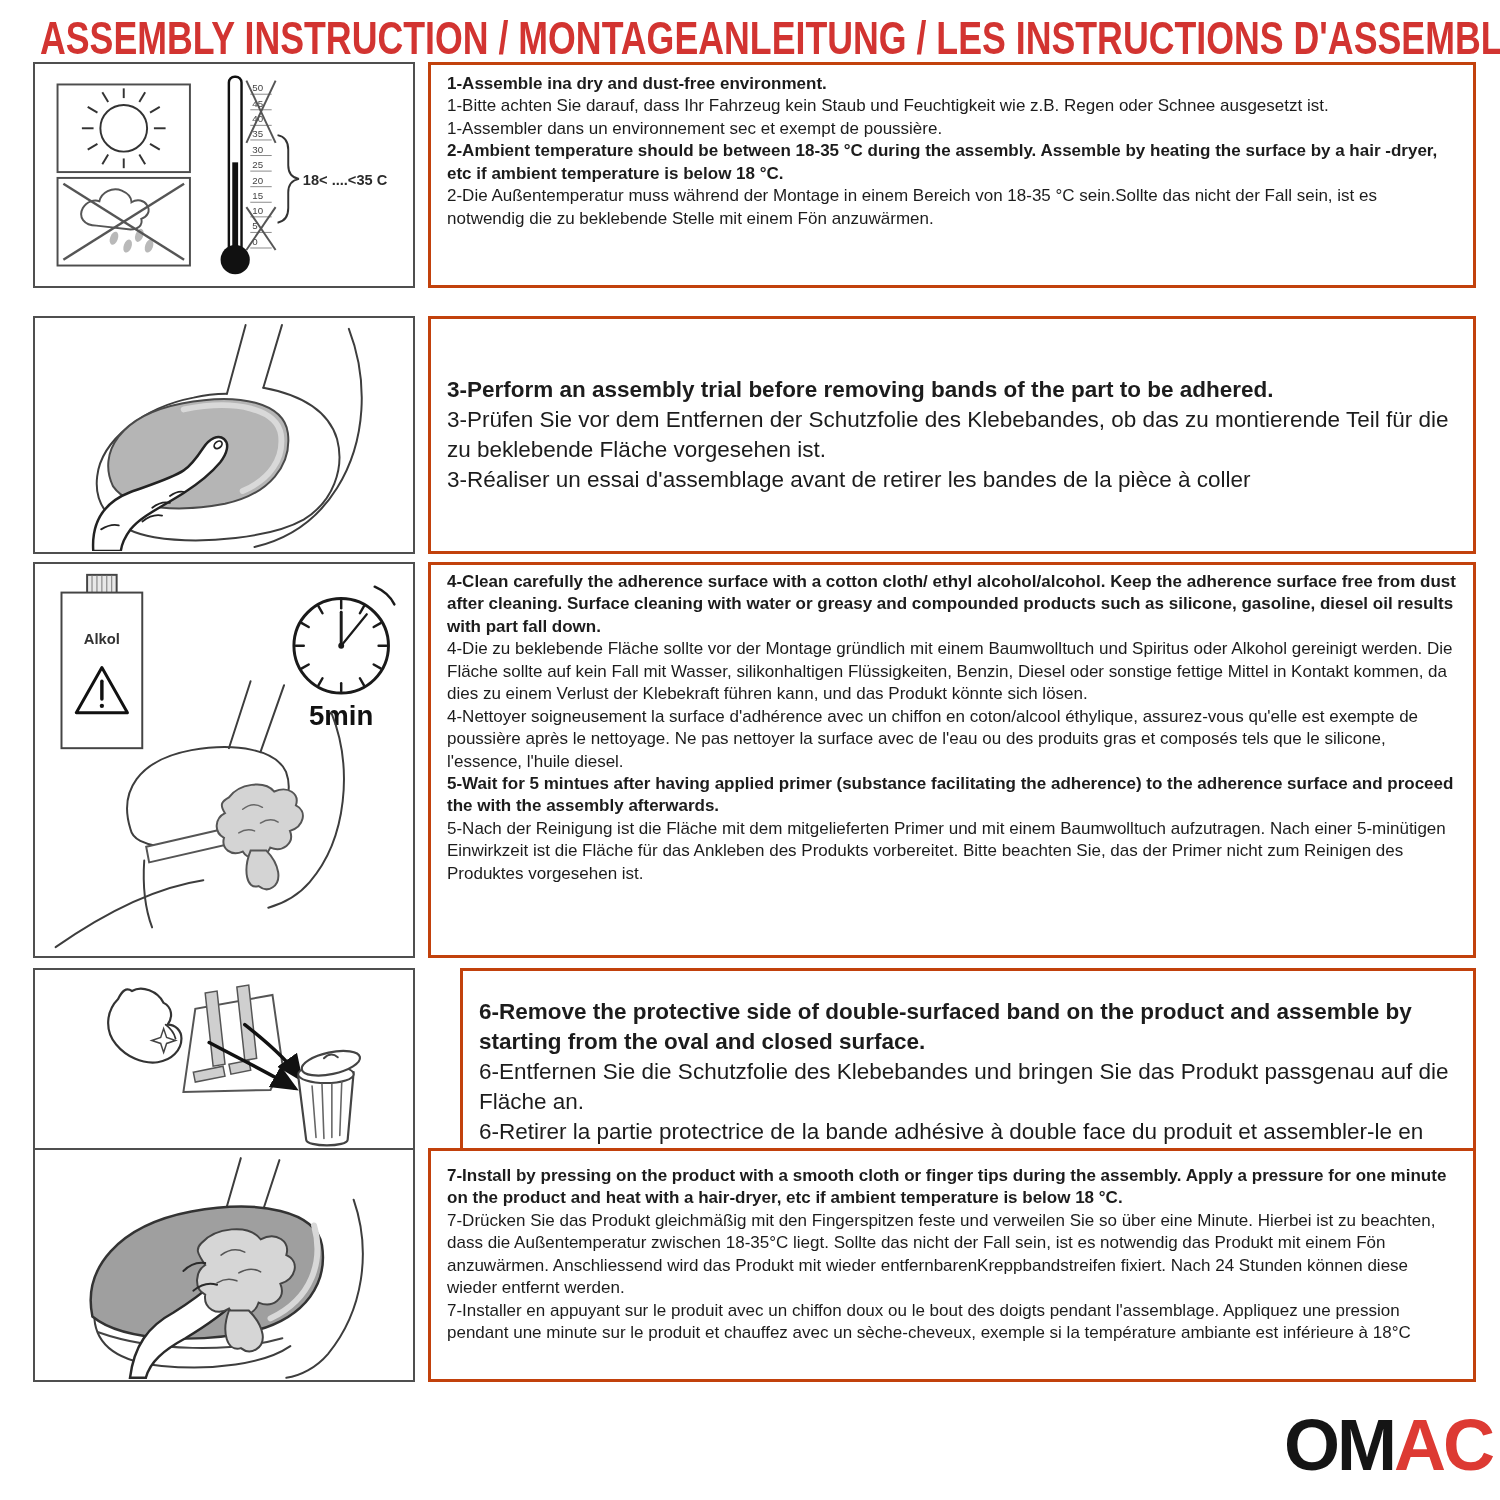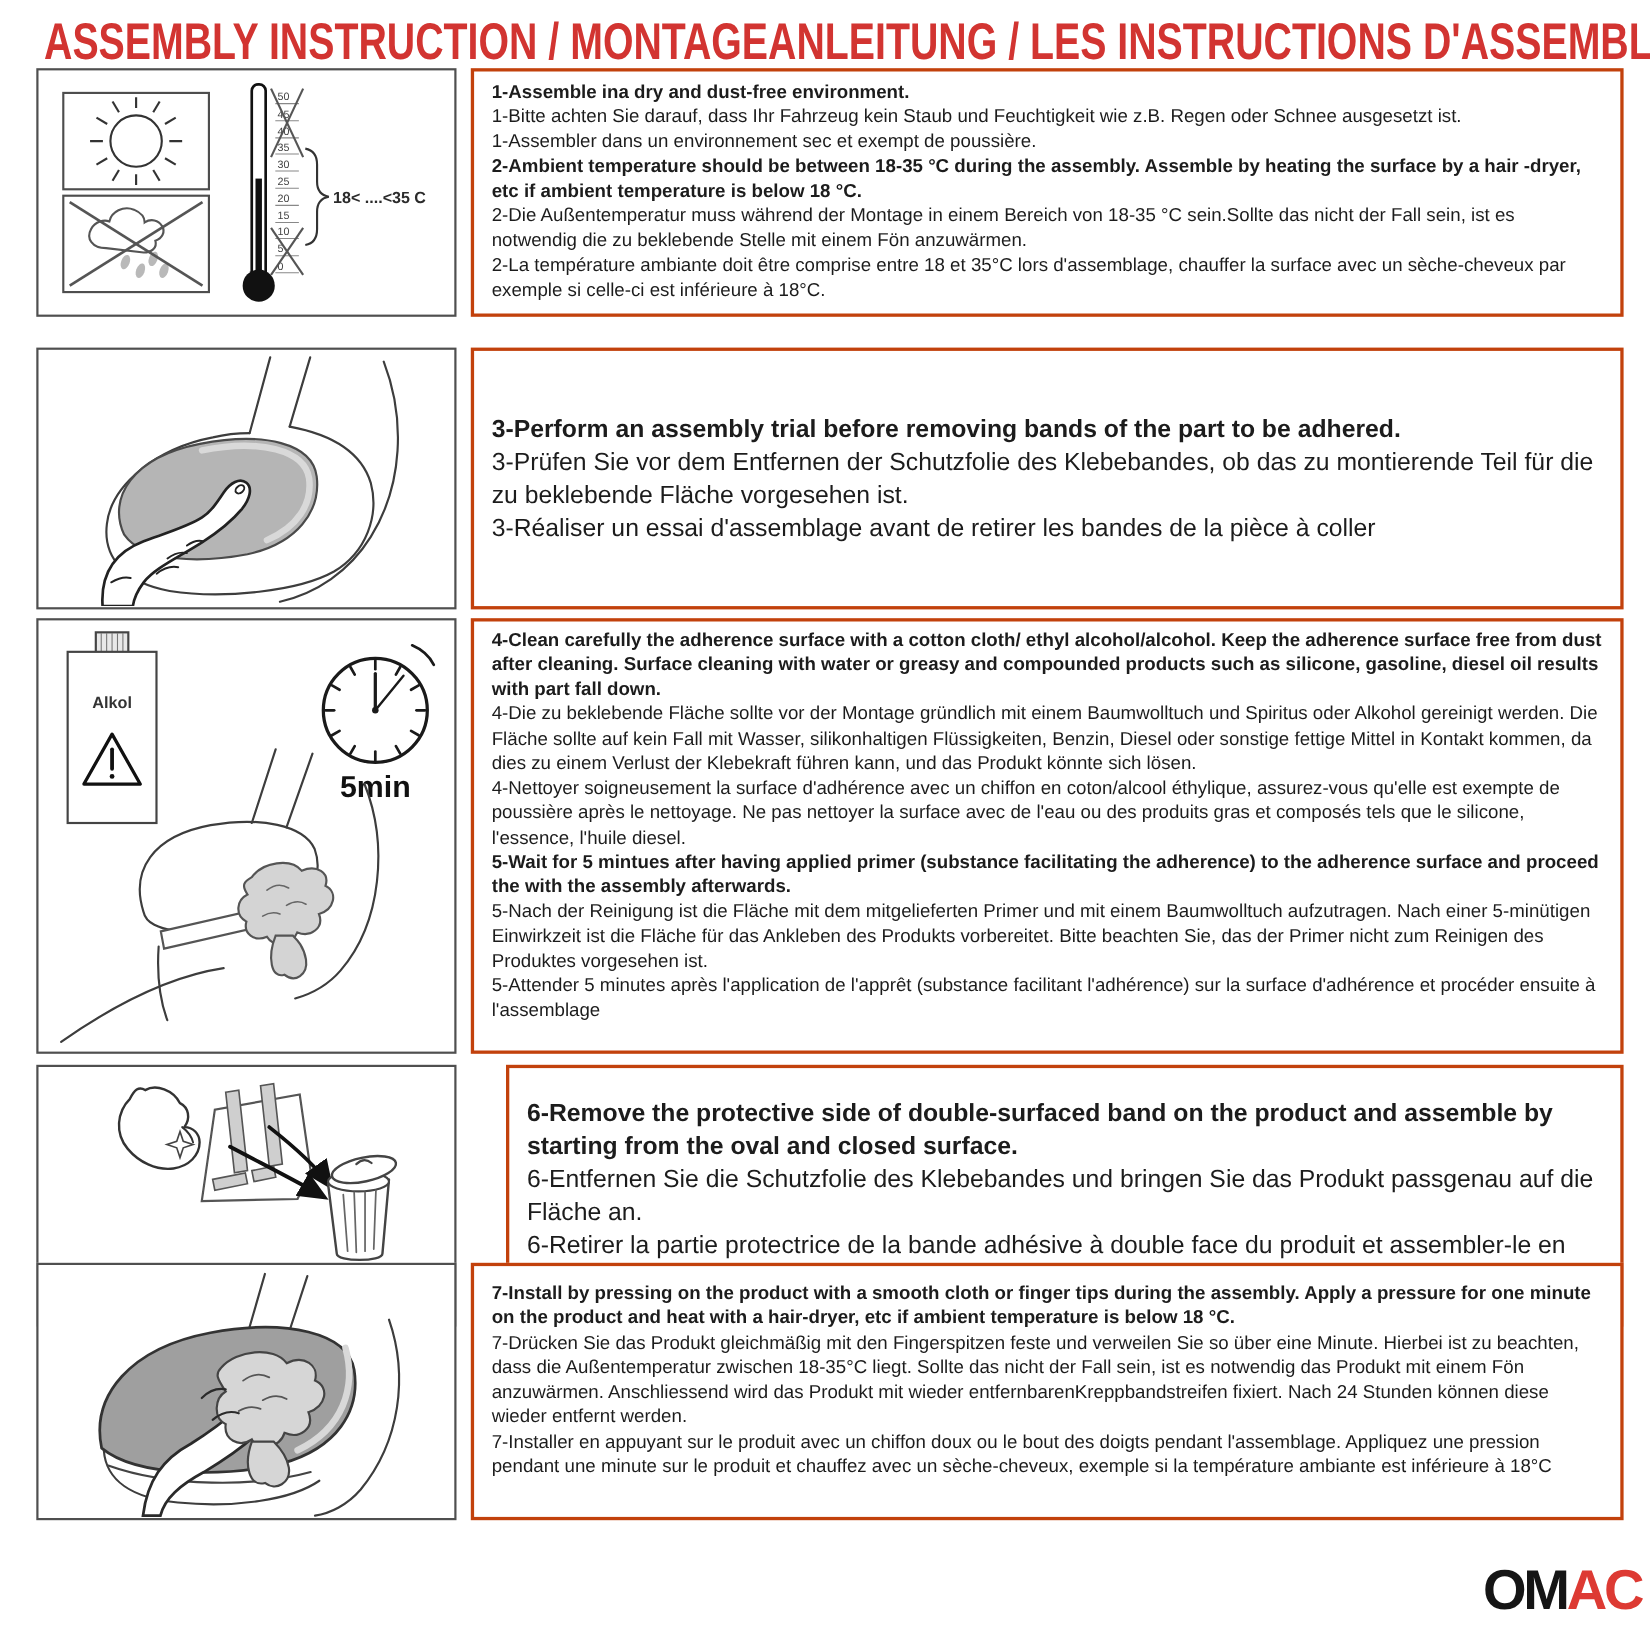--- a/index.html
+++ b/index.html
@@ -15,21 +15,21 @@
   .tbox.vcenter{justify-content:center;}
   .tbox p{margin:0;color:#1c1c1c;}
   .s17{font-size:17px;line-height:1.32;}
   .s22{font-size:22.5px;line-height:1.34;}
   .b{font-weight:bold;}
   .gap{margin-top:15px;}
   svg{display:block;}
   svg text{font-family:"Liberation Sans",sans-serif;}
   #logo{position:absolute;right:8px;top:1402px;width:266px;height:86px;background:#fff;z-index:5;
         display:flex;align-items:center;justify-content:flex-end;
-        font-size:51px;font-weight:bold;letter-spacing:-3px;line-height:1;}
+        font-size:72px;font-weight:bold;letter-spacing:-3px;line-height:1;}
   #logo .lk{color:#151515;} #logo .lr{color:#dd3a33;}
 </style>
 </head>
 <body>
 
 <div id="page">
 
   <div id="title">ASSEMBLY INSTRUCTION / MONTAGEANLEITUNG / LES INSTRUCTIONS D'ASSEMBLAGE</div>
 
   <div class="row" style="top:62px;height:226px;">
@@ -108,21 +108,20 @@
           <text x="272" y="123" font-size="15" font-weight="600" fill="#2b2b2b">18&lt; ....&lt;35 C</text>
         </g>
       </svg>
     </div>
     <div class="tbox">
       <p class="s17 b">1-Assemble ina dry and dust-free environment.</p>
       <p class="s17">1-Bitte achten Sie darauf, dass Ihr Fahrzeug kein Staub und Feuchtigkeit wie z.B. Regen oder Schnee ausgesetzt ist.</p>
       <p class="s17">1-Assembler dans un environnement sec et exempt de poussière.</p>
       <p class="s17 b gap">2-Ambient temperature should be between 18-35 °C  during the assembly. Assemble by heating the surface by a hair -dryer, etc if ambient temperature is below 18 °C.</p>
       <p class="s17">2-Die Außentemperatur muss während der Montage in einem Bereich von 18-35 °C  sein.Sollte das nicht der Fall sein, ist es notwendig die zu beklebende Stelle mit einem Fön anzuwärmen.</p>
-      <p class="s17">2-La température ambiante doit être comprise entre 18 et 35°C lors d'assemblage, chauffer la surface avec un sèche-cheveux par exemple si celle-ci est inférieure à 18°C.</p>
     </div>
   </div>
 
   <div class="row" style="top:316px;height:238px;border-radius:16px;">
     <div class="ibox">
       <svg width="378" height="232" viewBox="0 0 382 236" stroke-linecap="round">
         <g fill="none" stroke="#3d3d3d" stroke-width="2">
           <path d="M213,6 L194,76"></path>
             <path d="M250,6 L231,70"></path>
           <path d="M318,10 C338,62 336,124 306,172 C286,204 256,224 222,232"></path>
@@ -211,21 +210,20 @@
           <path d="M218,290 C210,310 214,330 226,326 C236,334 248,326 246,312 C244,300 238,294 234,290 Z" fill="#d4d4d4" stroke="#555" stroke-width="2"></path>
         </g>
       </svg>
     </div>
     <div class="tbox" style="padding-top:6px;">
       <p class="s17 b">4-Clean carefully the adherence surface with a cotton cloth/ ethyl alcohol/alcohol. Keep the adherence surface free from dust after cleaning. Surface cleaning with water or greasy and compounded products such as silicone, gasoline, diesel oil results with part fall down.</p>
       <p class="s17">4-Die zu beklebende Fläche sollte vor der Montage gründlich mit einem Baumwolltuch und Spiritus oder Alkohol gereinigt werden. Die Fläche sollte auf kein Fall mit Wasser, silikonhaltigen Flüssigkeiten, Benzin, Diesel oder sonstige fettige Mittel in Kontakt kommen, da dies zu einem Verlust der Klebekraft führen kann, und das Produkt könnte sich lösen.</p>
       <p class="s17">4-Nettoyer soigneusement la surface d'adhérence avec un chiffon en coton/alcool éthylique, assurez-vous qu'elle est exempte de poussière après le nettoyage. Ne pas nettoyer la surface avec de l'eau ou des produits gras et composés tels que le silicone, l'essence, l'huile diesel.</p>
       <p class="s17 b gap">5-Wait for 5 mintues after having applied primer (substance facilitating the adherence) to the adherence surface and proceed the with the assembly afterwards.</p>
       <p class="s17">5-Nach der Reinigung ist die Fläche mit dem mitgelieferten Primer und mit einem Baumwolltuch aufzutragen. Nach einer 5-minütigen Einwirkzeit ist die Fläche für das Ankleben des Produkts vorbereitet. Bitte beachten Sie, das der Primer nicht zum Reinigen des Produktes vorgesehen ist.</p>
-      <p class="s17">5-Attender 5 minutes après l'application de l'apprêt (substance facilitant l'adhérence) sur la surface d'adhérence et procéder ensuite à l'assemblage</p>
     </div>
   </div>
 
   <div class="row" style="top:968px;height:238px;gap:32px;">
     <div class="ibox">
       <svg width="378" height="232" viewBox="0 0 382 230" stroke-linecap="round">
         <defs>
           <marker id="ah" markerWidth="10" markerHeight="10" refX="6.5" refY="3.5" orient="auto">
             <path d="M0,0 L8,3.5 L0,7 Z" fill="#111"></path>
           </marker>

